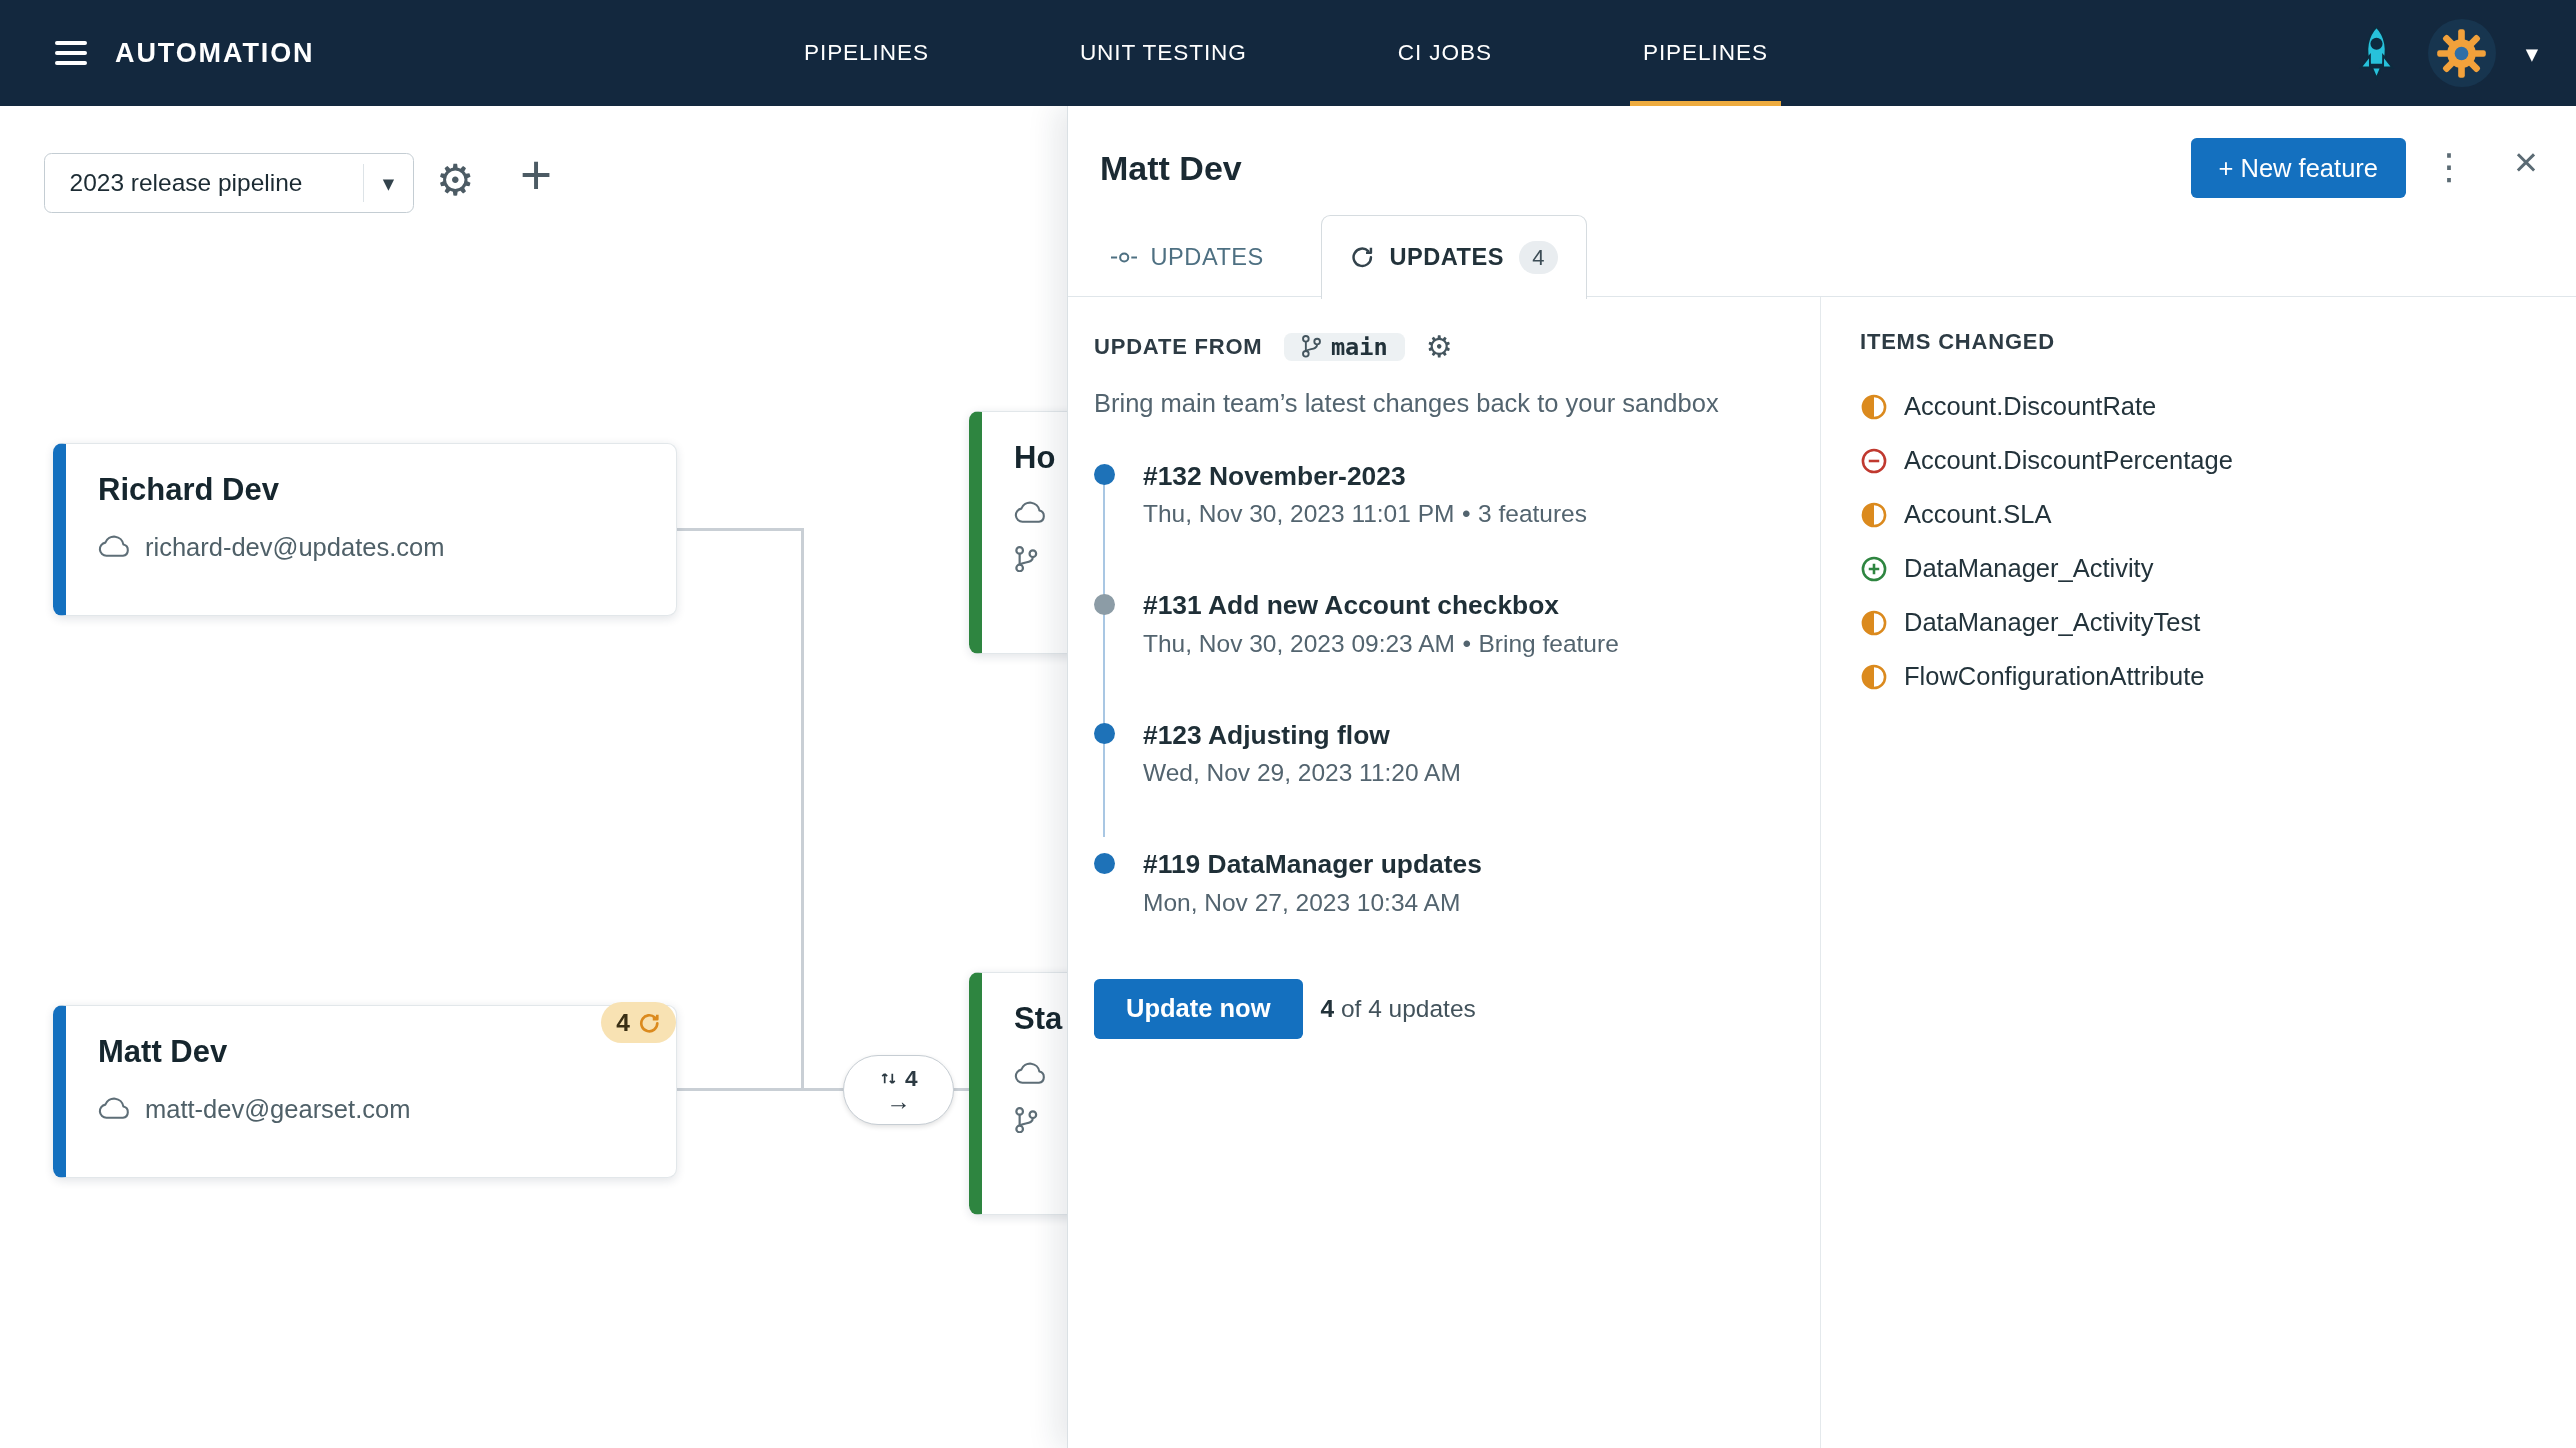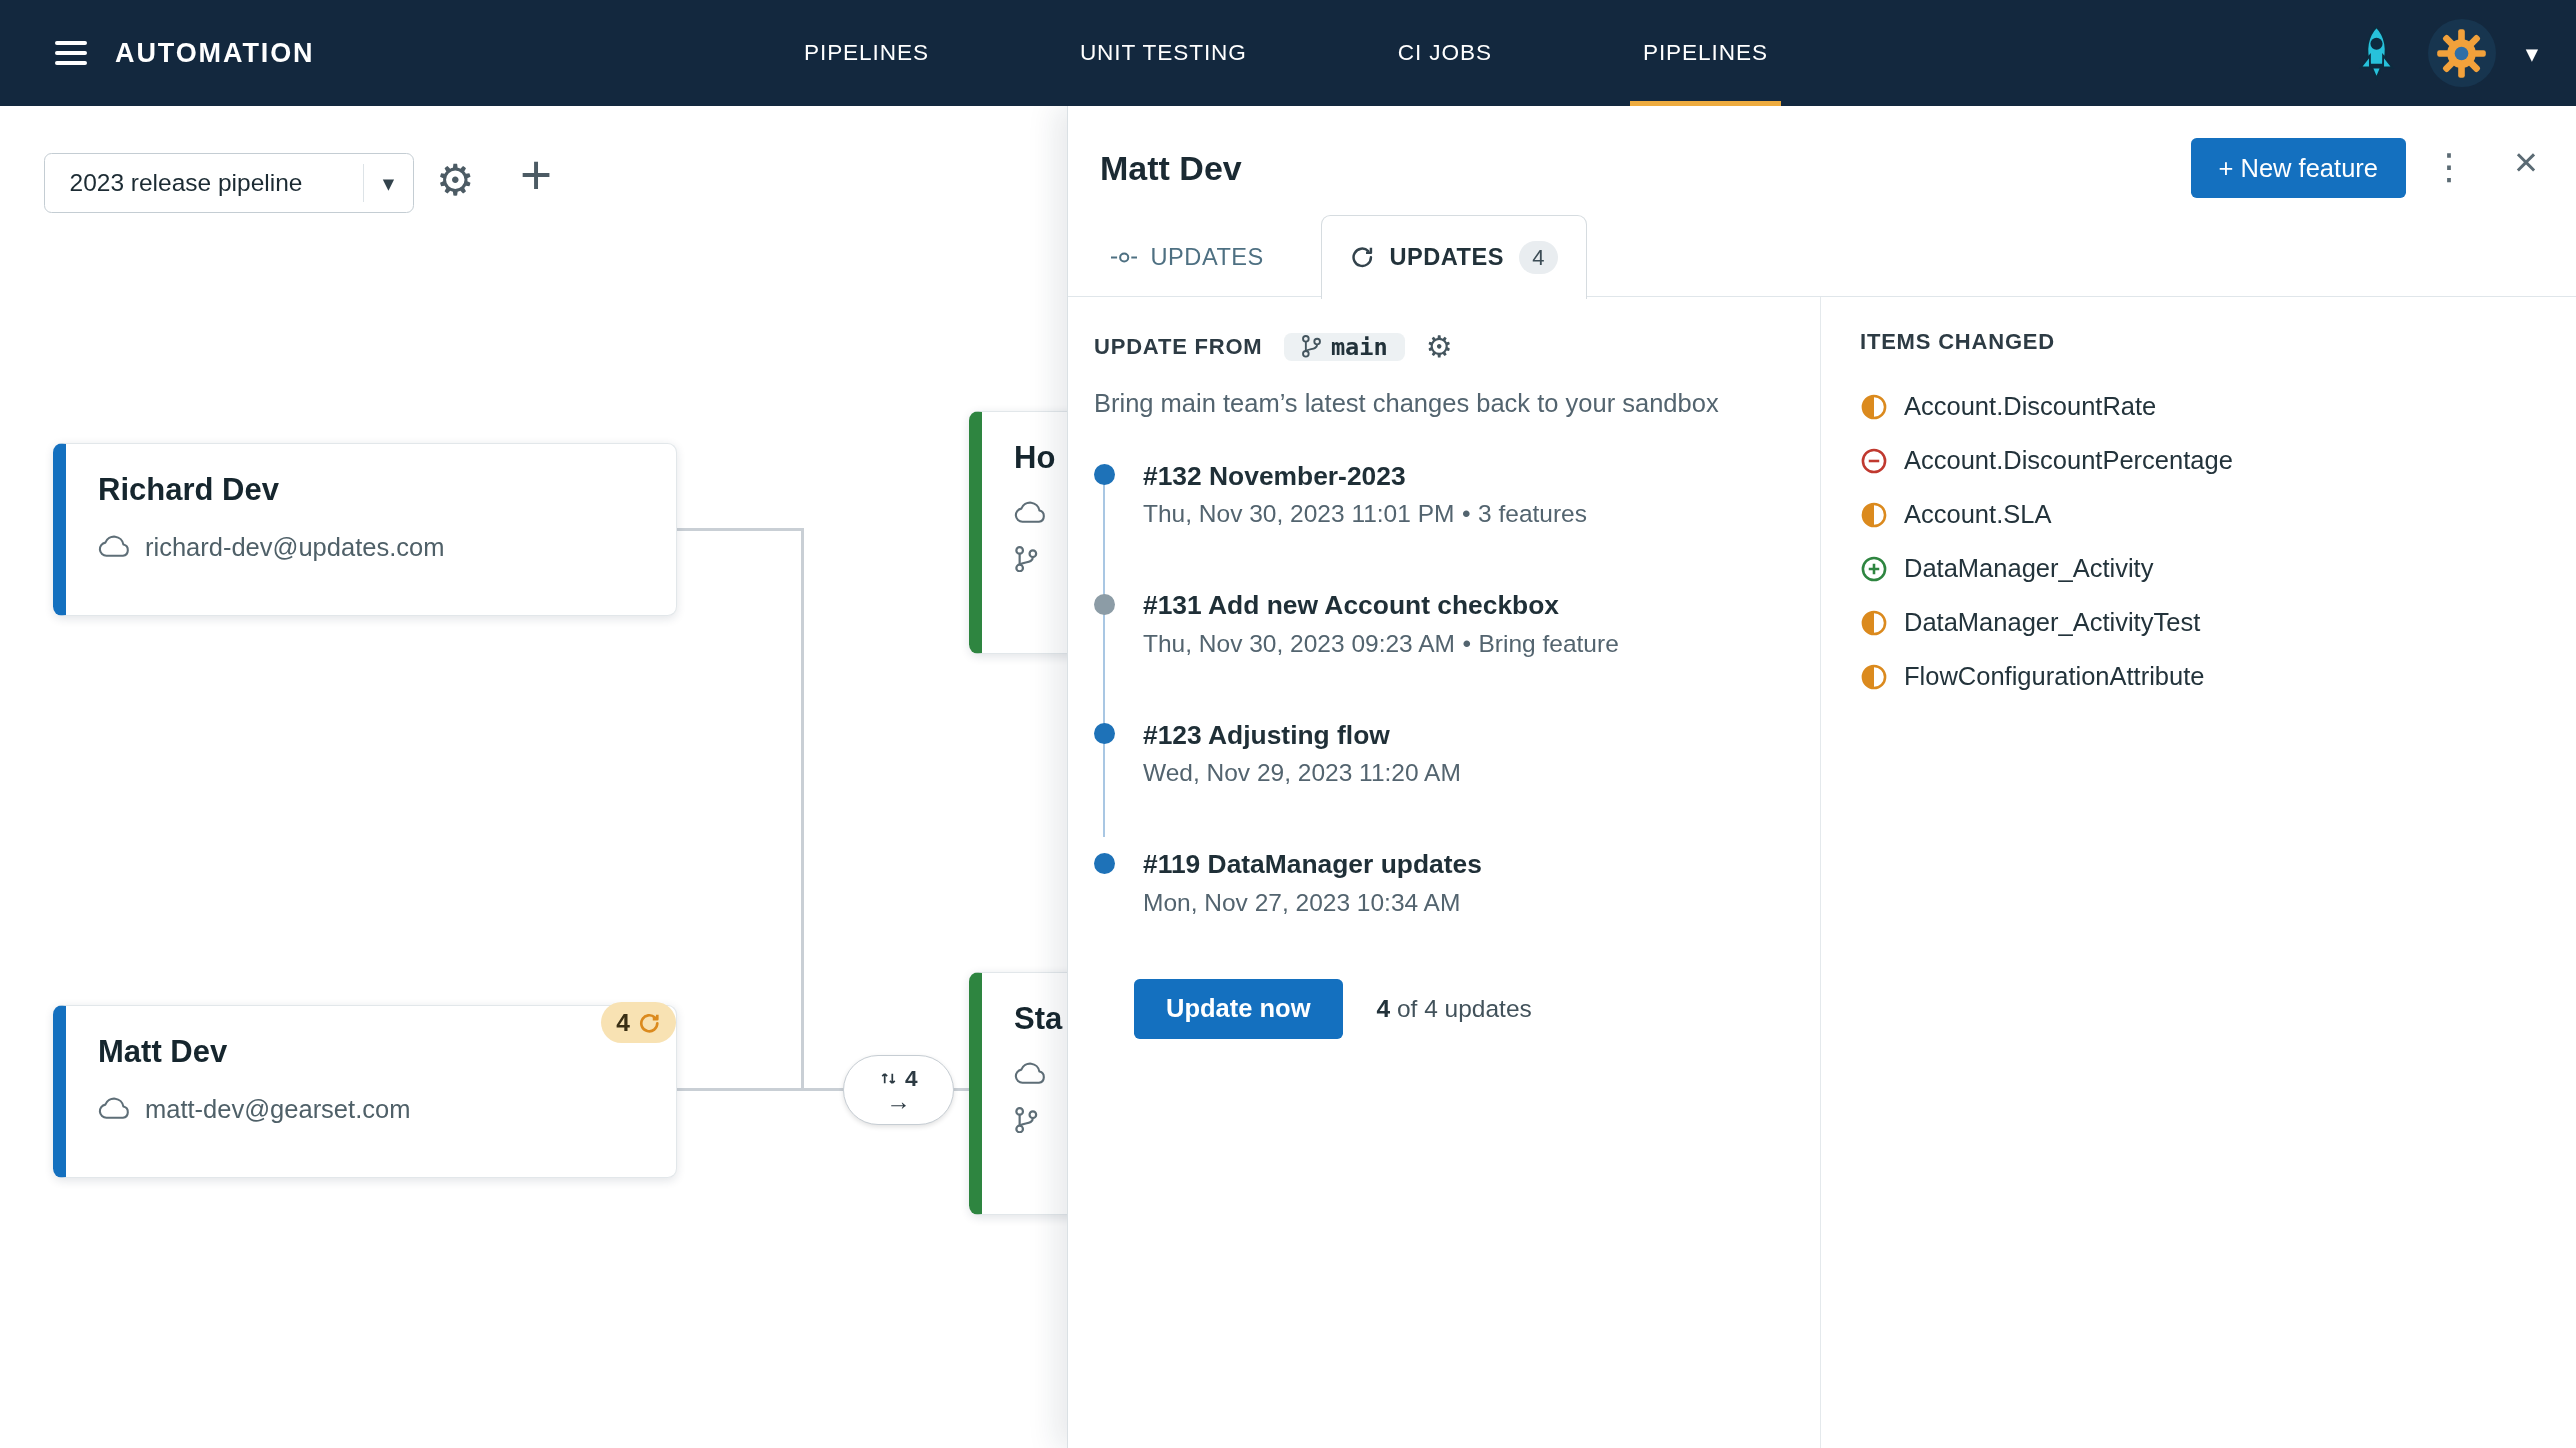--- a/index.html
+++ b/index.html
@@ -119,21 +119,21 @@
 
   .timeline { position: relative; margin-top: 43px; }
   .timeline::before { content: ""; position: absolute; left: 8.5px; top: 14px; width: 2.8px; height: 362px; background: #A9C7E3; }
   .tl-entry { position: relative; padding-left: 49px; margin-bottom: 62px; cursor: pointer; }
   .tl-dot { position: absolute; left: 0; top: 3.8px; width: 21px; height: 21px; border-radius: 50%; background: #1E72B8; z-index: 1; }
   .tl-dot.gray { background: #8C9CA6; }
   .tl-title { font-size: 26.4px; font-weight: 600; color: #1F2F37; margin-bottom: 8.5px; }
   .tl-sub { font-size: 24.5px; color: #53646F; }
   .tl-sub .bullet { margin: 0 7.5px; }
 
-  .update-row { display: flex; align-items: center; gap: 34px; margin-top: 47px; margin-left: 40px; }
+  .update-row { display: flex; align-items: center; gap: 18px; margin-top: 47px; }
   .update-now-btn {
     height: 60px; padding: 0 32px; background: #1470BF; border: none; border-radius: 5.7px;
     color: #fff; font-size: 25.5px; font-weight: 600; font-family: "Liberation Sans", sans-serif; cursor: pointer;
   }
   .update-count { font-size: 24.5px; color: #42525B; }
   .update-count b { color: #22323A; }
 
   .pane-right { position: absolute; left: 792px; top: 223px; width: 688px; }
   .items-header { font-size: 22px; font-weight: 700; letter-spacing: 0.8px; color: #2D3B44; }
   .items-list { margin-top: 24.5px; list-style: none; }

